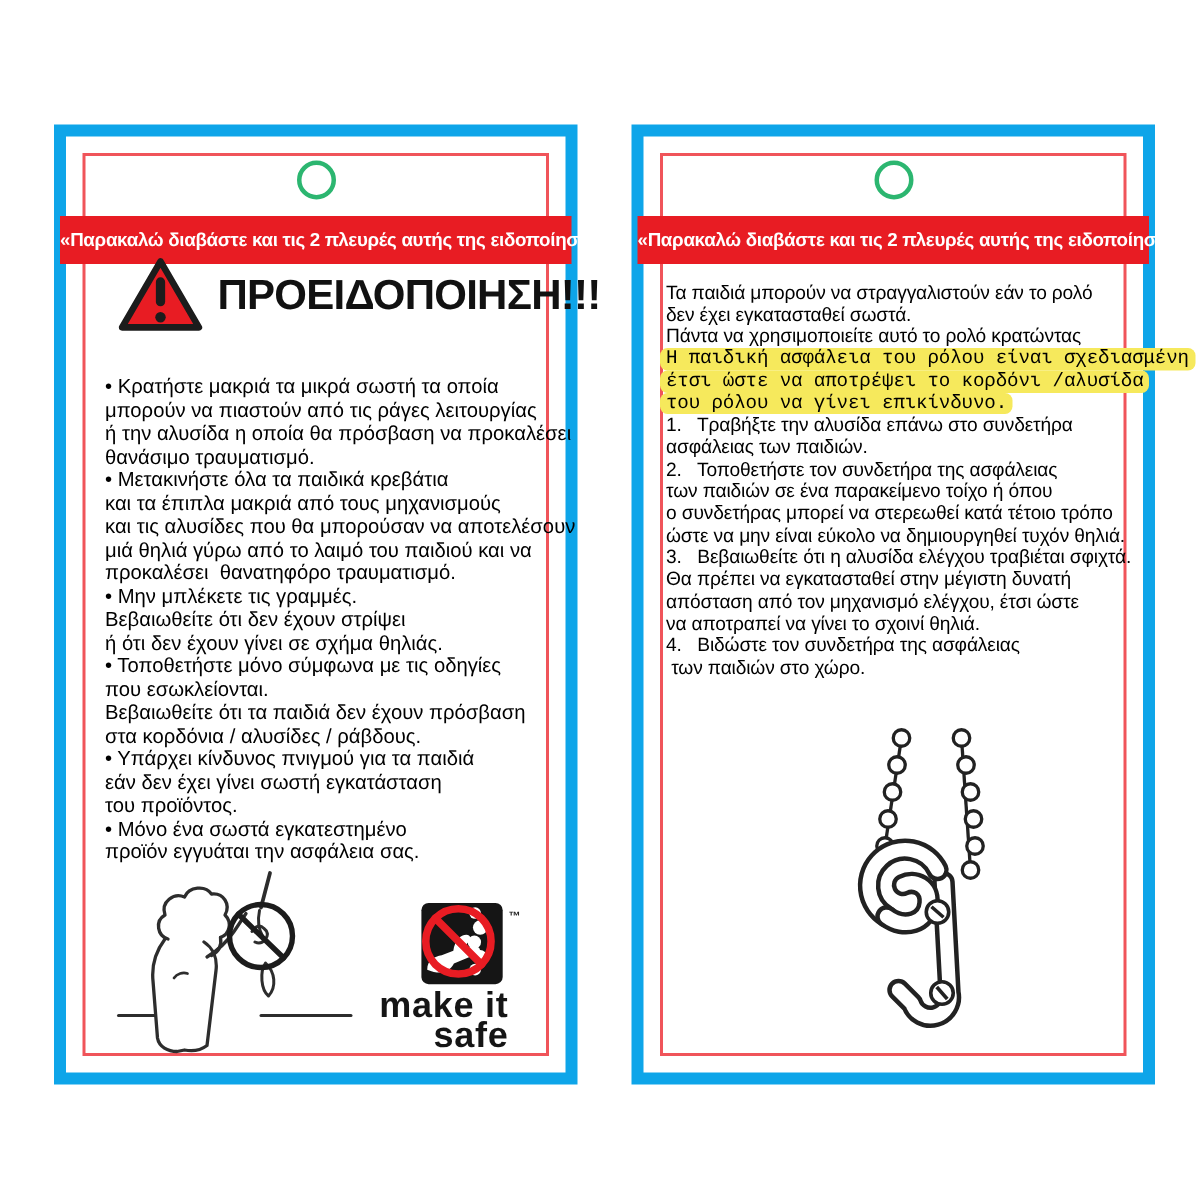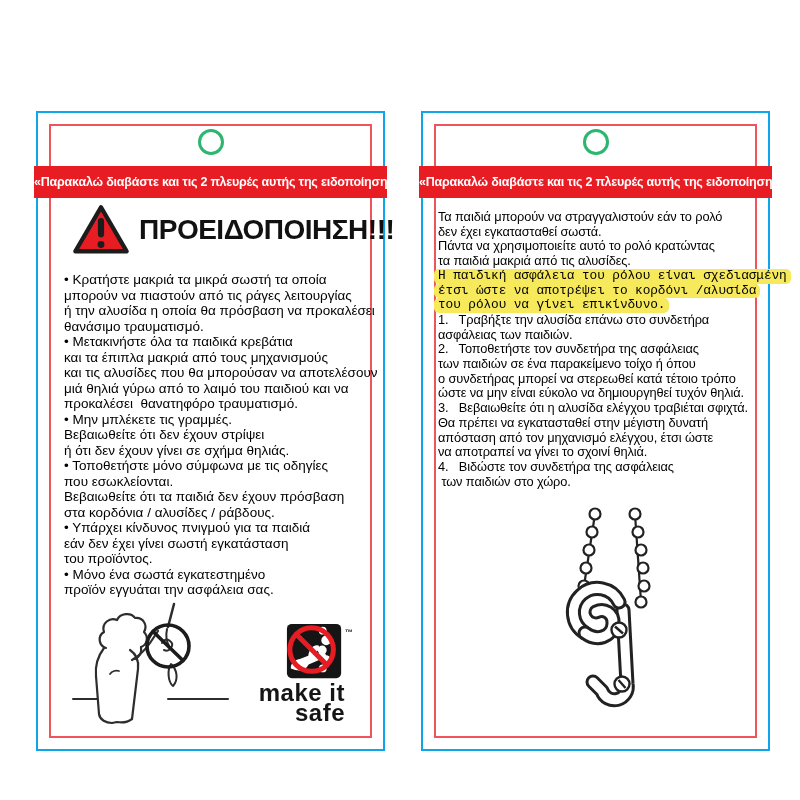--- a/index.html
+++ b/index.html
@@ -1,29 +1,29 @@
 <!DOCTYPE html>
 <html><head>
 <meta charset="utf-8">
 <style>
   html,body{margin:0;padding:0;background:#ffffff;}
   .canvas{position:relative;width:800px;height:800px;background:#ffffff;overflow:hidden;
           font-family:"Liberation Sans", sans-serif;}
-  .tag{position:absolute;top:83px;width:349px;height:640px;border:2px solid #0ea5e9;
-       box-sizing:border-box;background:#ffffff;margin-top:28px;}
+  .tag{position:absolute;top:83px;width:349px;height:640px;border:8px solid #0ea5e9;
+       box-sizing:border-box;background:#ffffff;}
   .tag.front{left:36px;}
   .tag.back{left:421px;}
   .red-frame{position:absolute;top:11px;left:11px;right:11px;bottom:11px;
              border:2px solid #f0545a;}
   .hole{position:absolute;top:16px;left:50%;margin-left:-13px;width:26px;height:26px;
         border-radius:50%;border:3px solid #2cb670;background:#ffffff;box-sizing:border-box;}
   .banner{position:absolute;left:-4px;right:-4px;top:53px;height:32px;background:#e81c23;
           color:#ffffff;font-size:12.5px;font-weight:bold;text-align:center;line-height:32px;
           letter-spacing:-0.2px;white-space:pre;}
-  .warn-header{position:absolute;left:34px;top:90px;display:flex;align-items:center;}
+  .warn-header{position:absolute;left:34px;top:79px;display:flex;align-items:center;}
   .warn-title{margin-left:9px;font-size:28px;font-weight:bold;color:#111111;letter-spacing:-0.5px;}
   .body-text{position:absolute;color:#000000;}
   .front .body-text{left:26px;top:159px;font-size:13.5px;line-height:15.5px;}
   .back  .body-text{left:15px;top:97px;font-size:12.8px;line-height:14.7px;letter-spacing:-0.1px;}
   .line{white-space:pre;}
   .line.hl{background:#f6e95c;border-radius:5px;padding:0 4px;margin-left:-4px;width:fit-content;font-family:Liberation Mono, monospace;}
   .kid-art{position:absolute;left:32px;top:489px;width:162px;height:140px;}
   .mis-logo{position:absolute;right:38px;top:508px;width:116px;text-align:right;}
   .mis-logo .sq{position:relative;width:60px;height:62px;margin-left:auto;}
   .mis-tm{position:absolute;right:-8px;bottom:46px;font-size:8px;color:#151515;font-weight:bold;}
@@ -130,21 +130,20 @@
 
   <div class="tag back">
     <div class="red-frame"></div>
     <div class="hole"></div>
     <div class="banner">«Παρακαλώ διαβάστε και τις 2 πλευρές αυτής της ειδοποίησης»</div>
 
     <div class="body-text">
         <div class="line">Τα παιδιά μπορούν να στραγγαλιστούν εάν το ρολό</div>
         <div class="line">δεν έχει εγκατασταθεί σωστά.</div>
         <div class="line">Πάντα να χρησιμοποιείτε αυτό το ρολό κρατώντας</div>
-        <div class="line">τα παιδιά μακριά από τις αλυσίδες.</div>
         <div class="line hl">Η παιδική ασφάλεια του ρόλου είναι σχεδιασμένη</div>
         <div class="line hl">έτσι ώστε να αποτρέψει το κορδόνι /αλυσίδα</div>
         <div class="line hl">του ρόλου να γίνει επικίνδυνο.</div>
         <div class="line">1.   Τραβήξτε την αλυσίδα επάνω στο συνδετήρα</div>
         <div class="line">ασφάλειας των παιδιών.</div>
         <div class="line">2.   Τοποθετήστε τον συνδετήρα της ασφάλειας</div>
         <div class="line">των παιδιών σε ένα παρακείμενο τοίχο ή όπου</div>
         <div class="line">ο συνδετήρας μπορεί να στερεωθεί κατά τέτοιο τρόπο</div>
         <div class="line">ώστε να μην είναι εύκολο να δημιουργηθεί τυχόν θηλιά.</div>
         <div class="line">3.   Βεβαιωθείτε ότι η αλυσίδα ελέγχου τραβιέται σφιχτά.</div>

